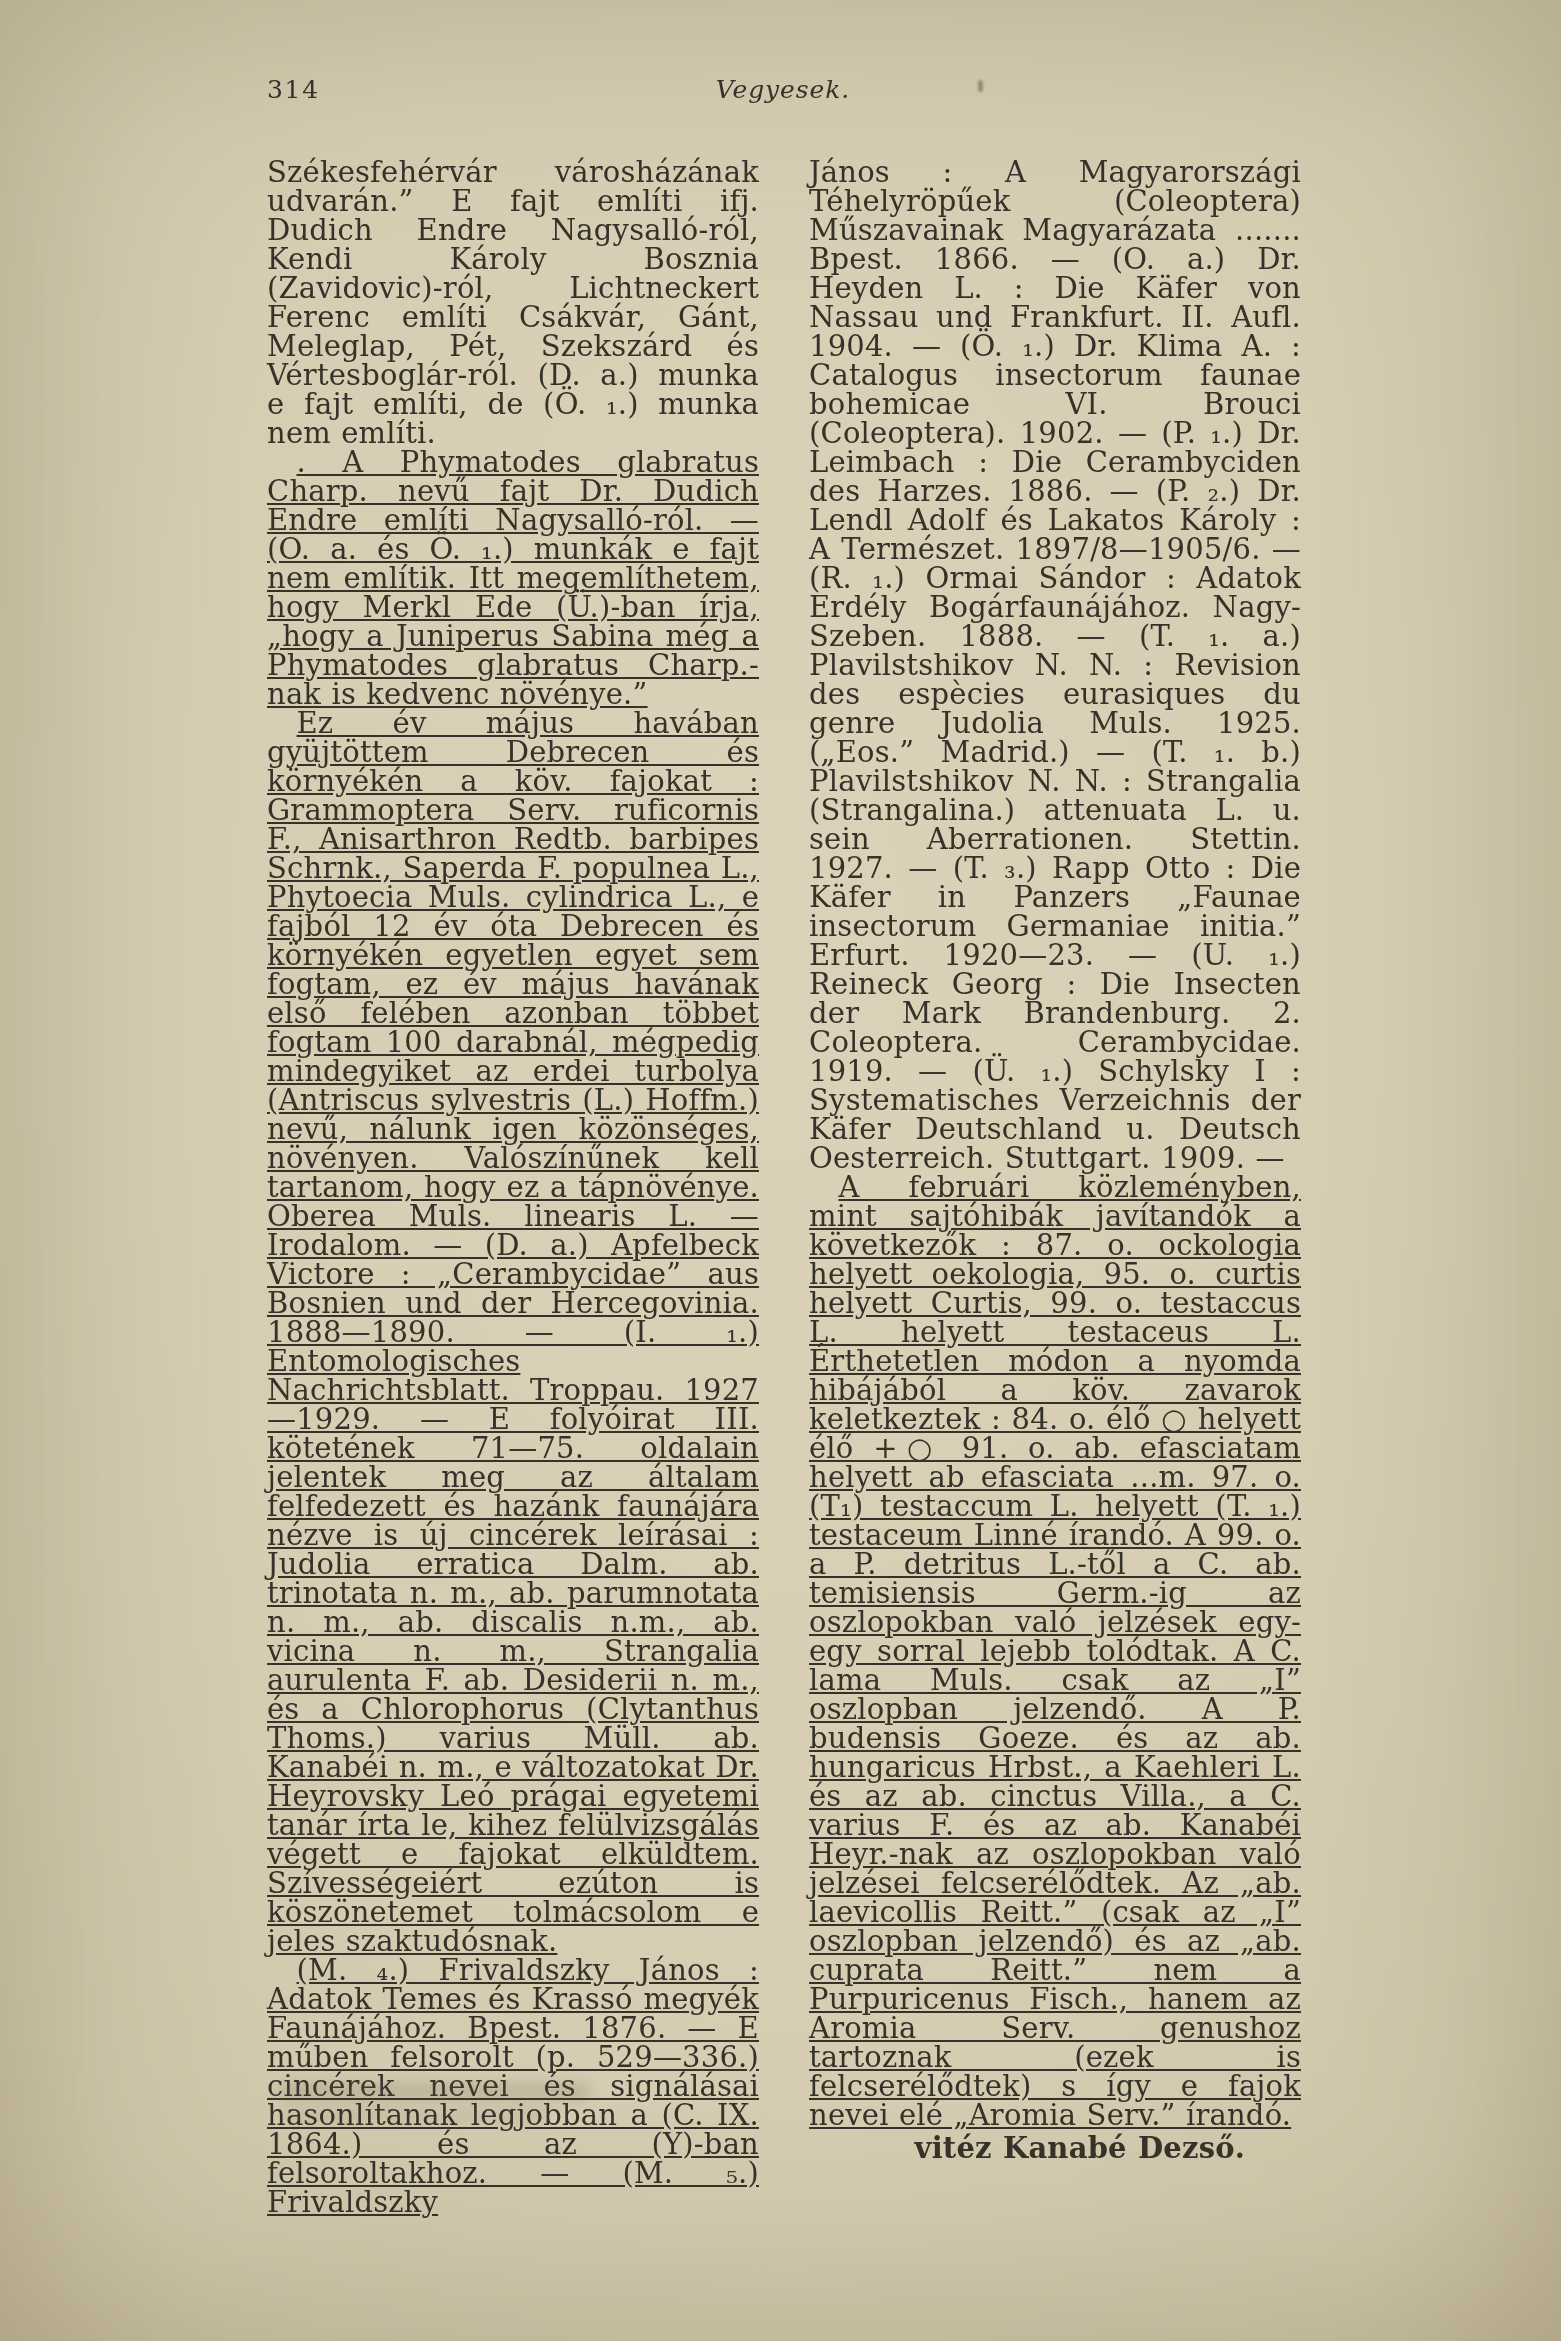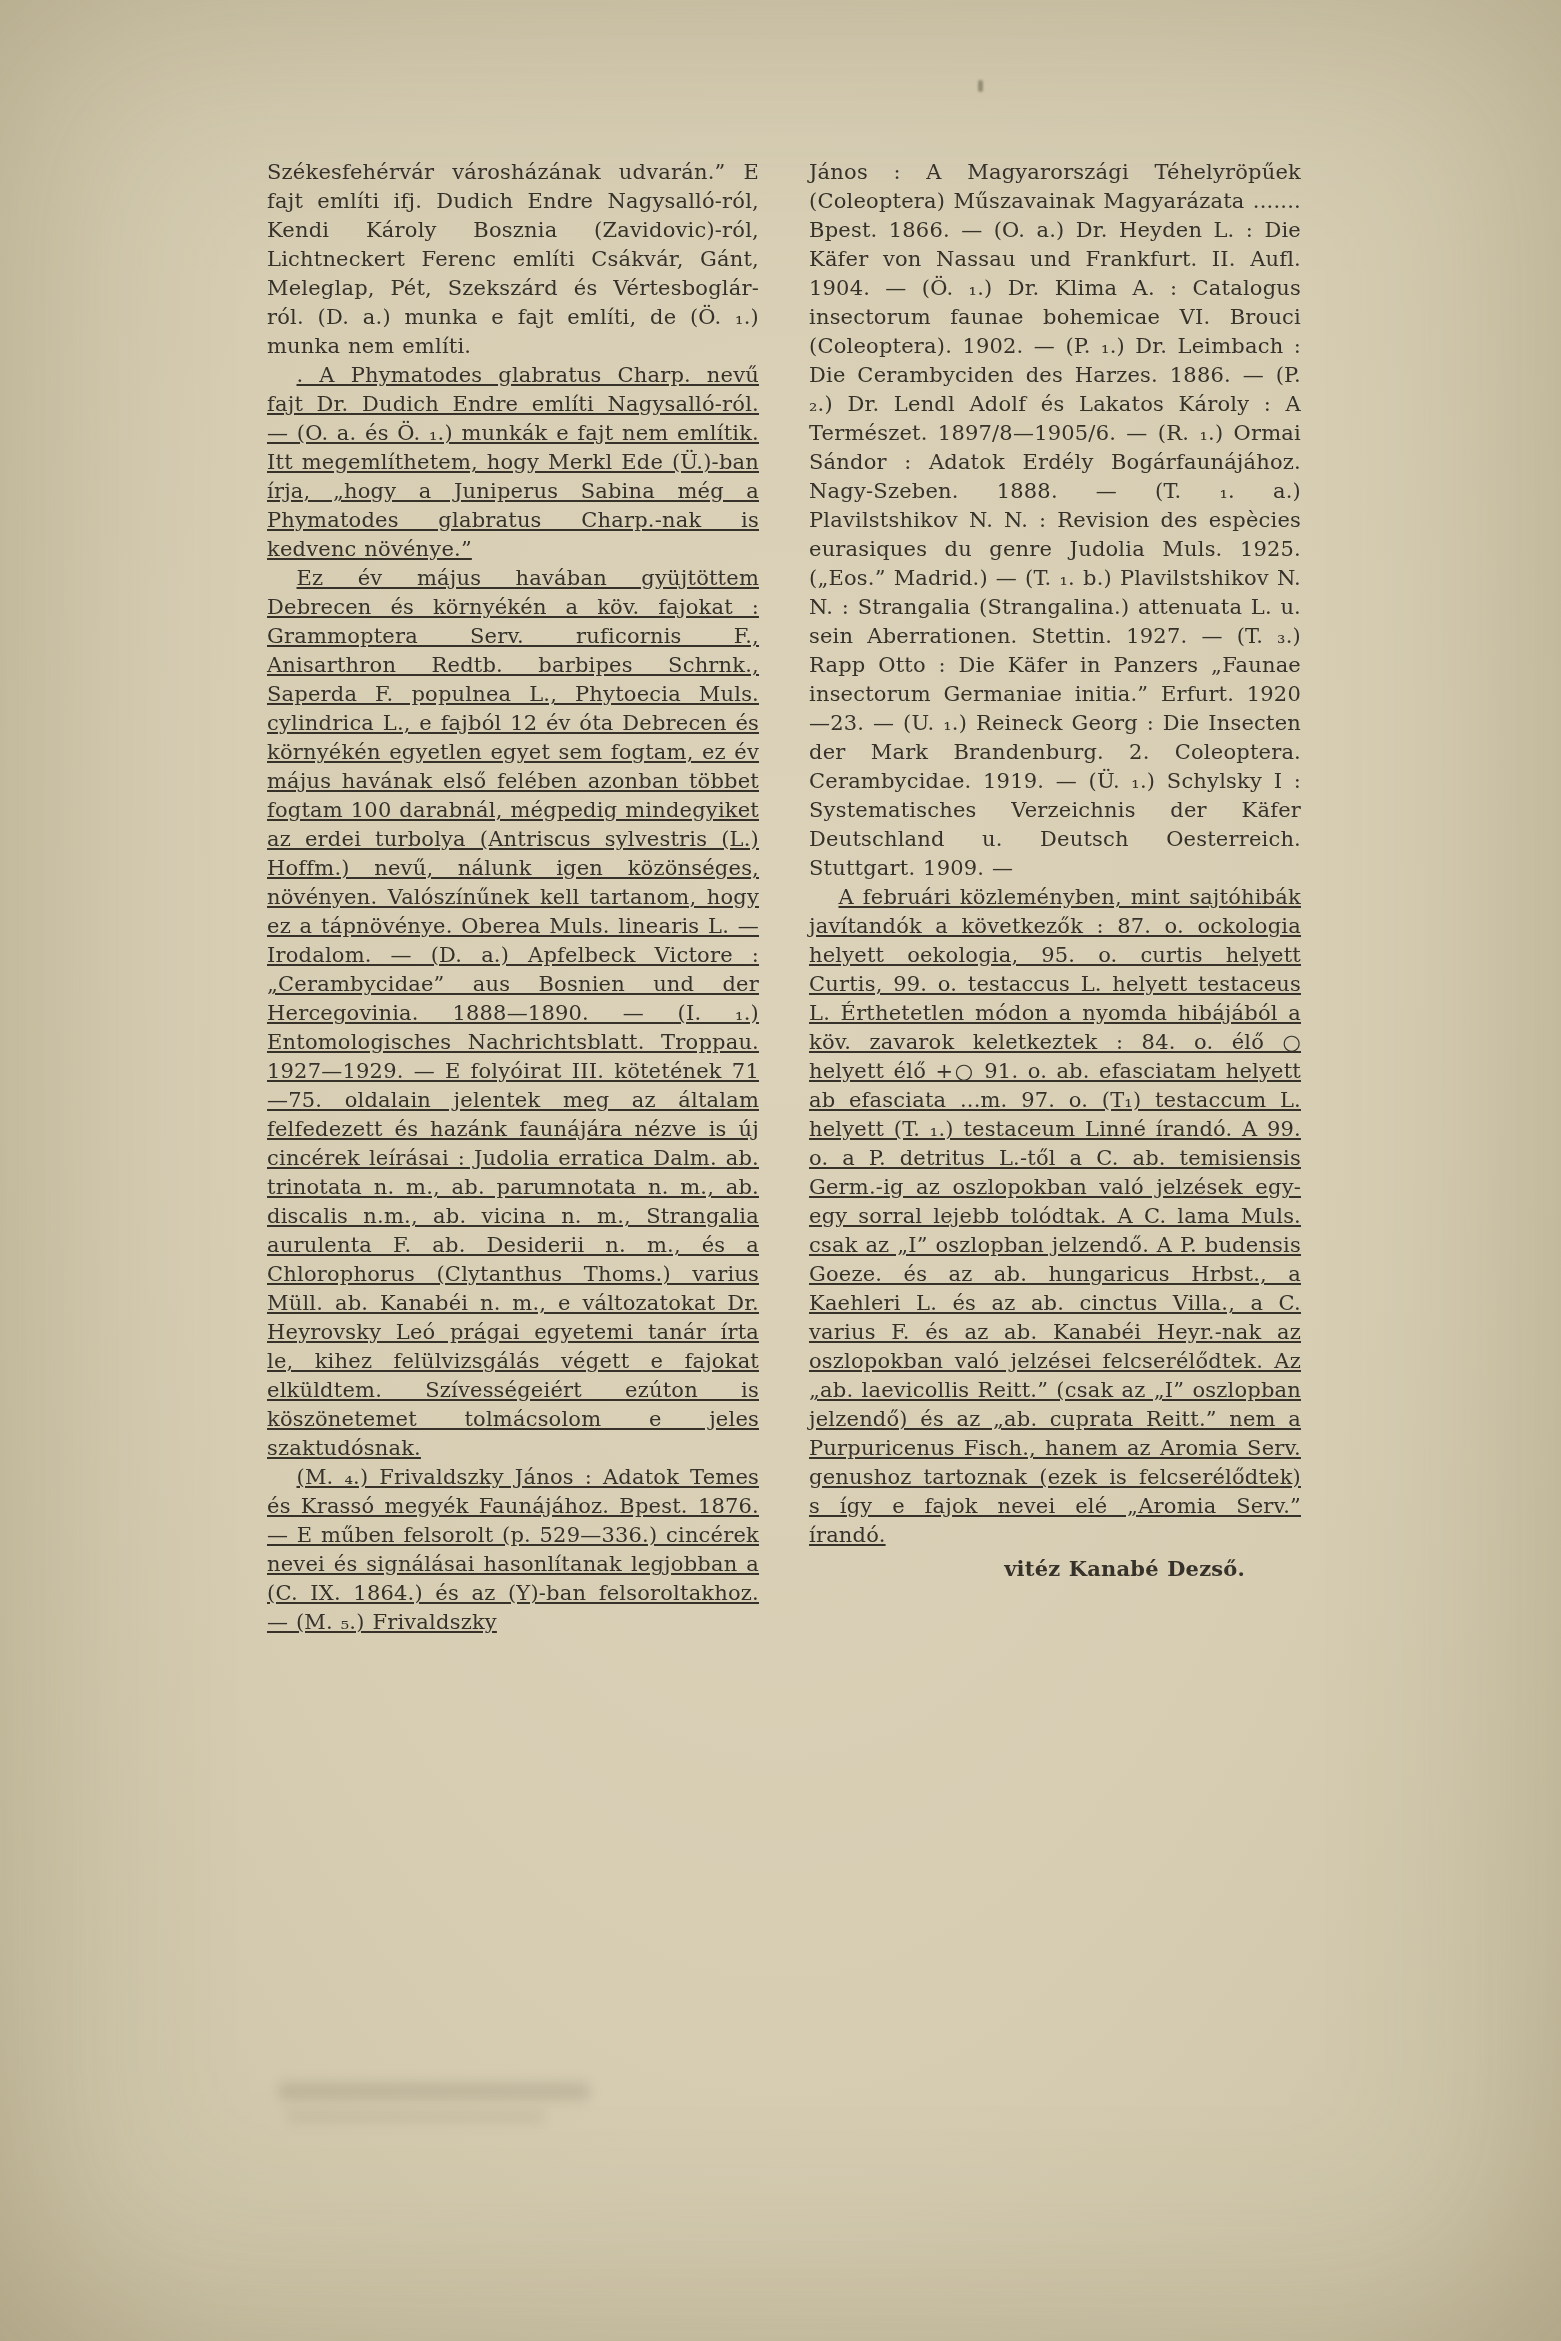--- a/index.html
+++ b/index.html
@@ -26,21 +26,21 @@
     flex:1;text-align:center;font-style:italic;letter-spacing:0.9px;
   }
   .columns{
     position:absolute;
     left:267px;top:158px;width:1034px;
     display:flex;gap:50px;
   }
   .col{width:492px;}
   .para{
     margin:0;
-    font-size:21px;
+    font-size:29px;
     line-height:29px;
     text-align:justify;
     letter-spacing:0.2px;
     word-spacing:0.9px;
   }
   .para.indent{text-indent:29.5px;text-decoration:underline;}
   .para.signature{
     text-align:right;
     font-weight:bold;
     padding-right:56px;
@@ -58,20 +58,25 @@
   .speck{
     position:absolute;left:978px;top:80px;width:5.2px;height:12px;
     background:rgba(80,72,52,.45);filter:blur(0.9px);border-radius:2.6px;
   }
 </style>
 </head>
 <body>
 
 <div class="page">
 
+  <div class="running-head">
+    <span class="slot pagenum">314</span>
+    <span class="head-title">Vegyesek.</span>
+    <span class="slot"></span>
+  </div>
 
   <div class="columns">
     <div class="col" id="col-left">
         <p class="para">Székesfehérvár városházának udvarán.” E fajt említi ifj. Dudich Endre Nagysalló-ról, Kendi Károly Bosznia (Zavidovic)-ról, Lichtneckert Ferenc említi Csákvár, Gánt, Meleglap, Pét, Szekszárd és Vértesboglár-ról. (D. a.) munka e fajt említi, de (Ö. ₁.) munka nem említi.</p>
         <p class="para indent">. A Phymatodes glabratus Charp. nevű fajt Dr. Dudich Endre említi Nagysalló-ról. — (O. a. és Ö. ₁.) munkák e fajt nem említik. Itt megemlíthetem, hogy Merkl Ede (Ü.)-ban írja, „hogy a Juniperus Sabina még a Phymatodes glabratus Charp.-nak is kedvenc növénye.”</p>
         <p class="para indent">Ez év május havában gyüjtöttem Debrecen és környékén a köv. fajokat : Grammoptera Serv. ruficornis F., Anisarthron Redtb. barbipes Schrnk., Saperda F. populnea L., Phytoecia Muls. cylindrica L., e fajból 12 év óta Debrecen és környékén egyetlen egyet sem fogtam, ez év május havának első felében azonban többet fogtam 100 darabnál, mégpedig mindegyiket az erdei turbolya (Antriscus sylvestris (L.) Hoffm.) nevű, nálunk igen közönséges, növényen. Valószínűnek kell tartanom, hogy ez a tápnövénye. Oberea Muls. linearis L. — Irodalom. — (D. a.) Apfelbeck Victore : „Cerambycidae” aus Bosnien und der Hercegovinia. 1888—1890. — (I. ₁.) Entomologisches Nachrichtsblatt. Troppau. 1927—1929. — E folyóirat III. kötetének 71—75. oldalain jelentek meg az általam felfedezett és hazánk faunájára nézve is új cincérek leírásai : Judolia erratica Dalm. ab. trinotata n. m., ab. parumnotata n. m., ab. discalis n.m., ab. vicina n. m., Strangalia aurulenta F. ab. Desiderii n. m., és a Chlorophorus (Clytanthus Thoms.) varius Müll. ab. Kanabéi n. m., e változatokat Dr. Heyrovsky Leó prágai egyetemi tanár írta le, kihez felülvizsgálás végett e fajokat elküldtem. Szívességeiért ezúton is köszönetemet tolmácsolom e jeles szaktudósnak.</p>
         <p class="para indent">(M. ₄.) Frivaldszky János : Adatok Temes és Krassó megyék Faunájához. Bpest. 1876. — E műben felsorolt (p. 529—336.) cincérek nevei és signálásai hasonlítanak legjobban a (C. IX. 1864.) és az (Y)-ban felsoroltakhoz. — (M. ₅.) Frivaldszky</p>
       </div>
     <div class="col" id="col-right">
         <p class="para">János : A Magyarországi Téhelyröpűek (Coleoptera) Műszavainak Magyarázata ....... Bpest. 1866. — (O. a.) Dr. Heyden L. : Die Käfer von Nassau und Frankfurt. II. Aufl. 1904. — (Ö. ₁.) Dr. Klima A. : Catalogus insectorum faunae bohemicae VI. Brouci (Coleoptera). 1902. — (P. ₁.) Dr. Leimbach : Die Cerambyciden des Harzes. 1886. — (P. ₂.) Dr. Lendl Adolf és Lakatos Károly : A Természet. 1897/8—1905/6. — (R. ₁.) Ormai Sándor : Adatok Erdély Bogárfaunájához. Nagy-Szeben. 1888. — (T. ₁. a.) Plavilstshikov N. N. : Revision des espècies eurasiques du genre Judolia Muls. 1925. („Eos.” Madrid.) — (T. ₁. b.) Plavilstshikov N. N. : Strangalia (Strangalina.) attenuata L. u. sein Aberrationen. Stettin. 1927. — (T. ₃.) Rapp Otto : Die Käfer in Panzers „Faunae insectorum Germaniae initia.” Erfurt. 1920—23. — (U. ₁.) Reineck Georg : Die Insecten der Mark Brandenburg. 2. Coleoptera. Cerambycidae. 1919. — (Ü. ₁.) Schylsky I : Systematisches Verzeichnis der Käfer Deutschland u. Deutsch Oesterreich. Stuttgart. 1909. —</p>

